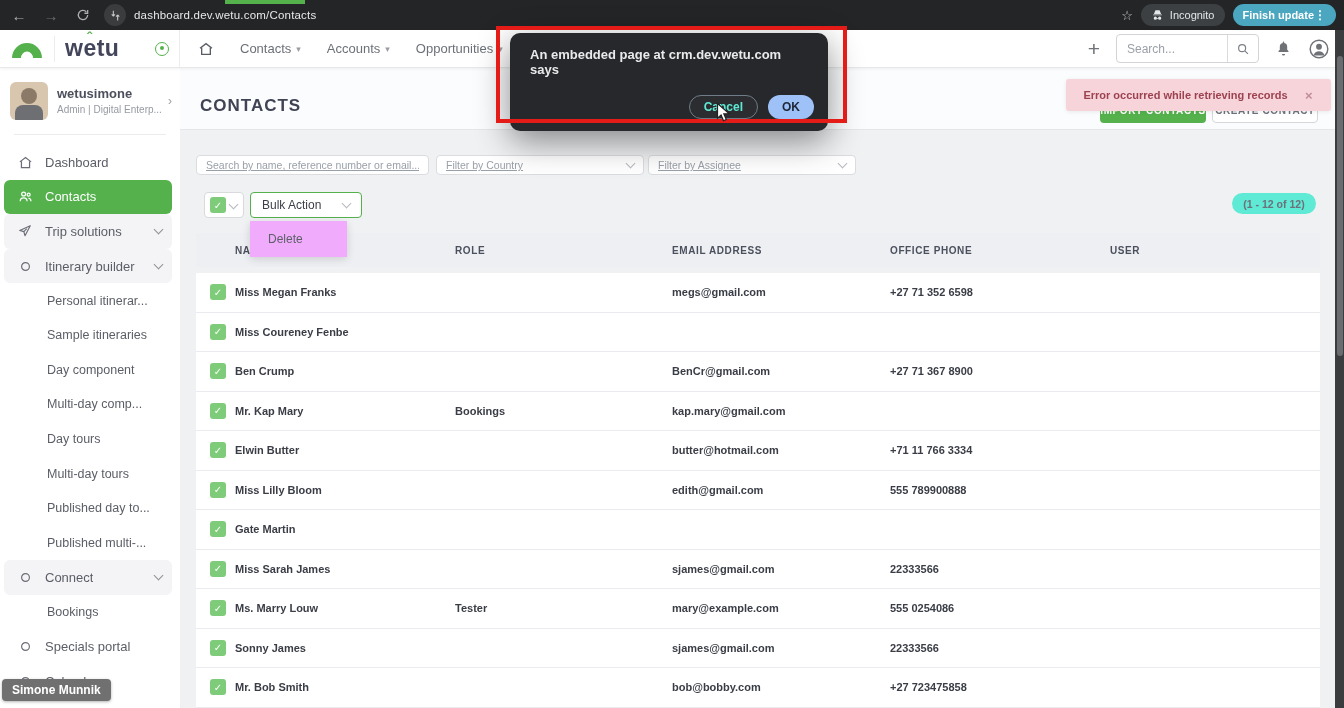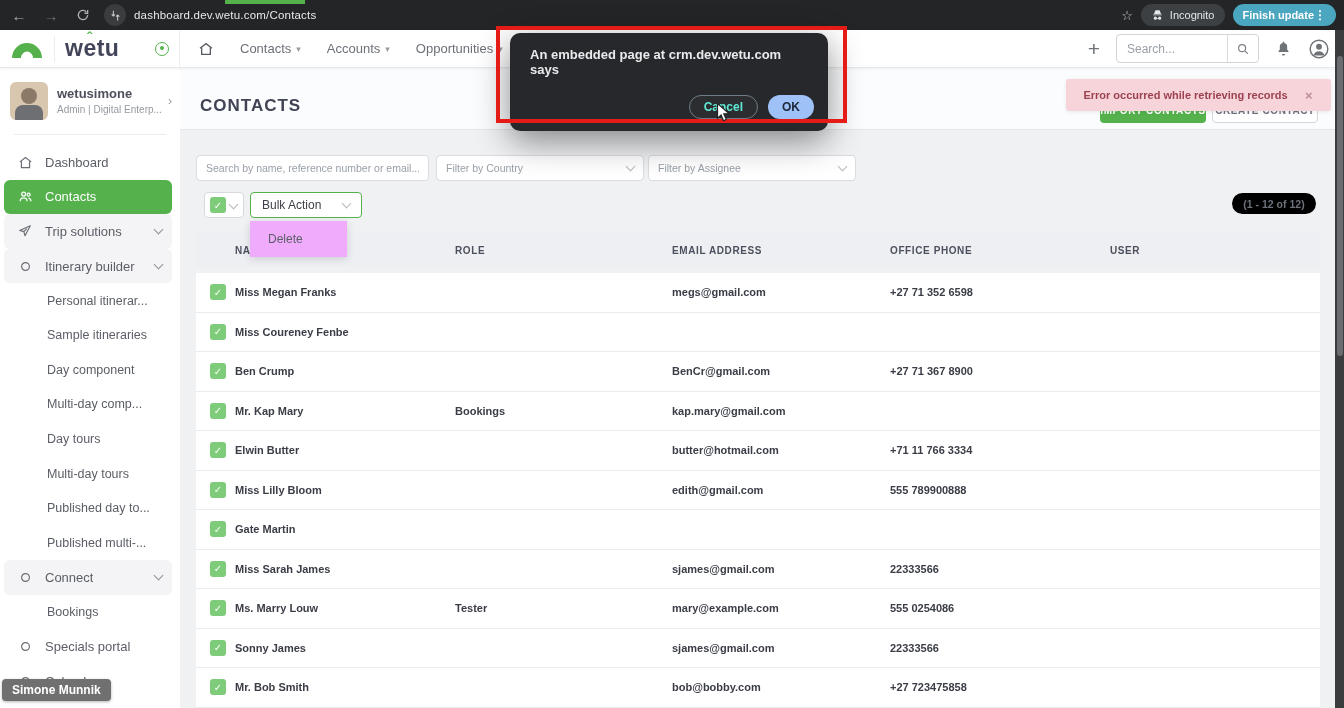--- a/index.html
+++ b/index.html
@@ -67,35 +67,35 @@
   .side-tooltip{position:absolute;left:2px;top:611px;height:22px;padding:0 10px;background:#707070;border-radius:4px;color:#fff;font-size:12px;font-weight:700;display:flex;align-items:center;z-index:30;box-shadow:0 1px 3px rgba(0,0,0,.3);}
   
   .title-band{position:absolute;left:180px;top:68px;width:1164px;height:62px;background:#fbfcfd;border-bottom:1px solid #e4e6e9;z-index:4;}
   .page-title{position:absolute;left:20px;top:28px;font-size:17px;font-weight:700;color:#3f4354;letter-spacing:1px;}
   .btn{position:absolute;height:26px;border-radius:4px;font-size:10px;font-weight:700;letter-spacing:.6px;display:flex;align-items:center;justify-content:center;cursor:pointer;}
   .btn-import{left:920px;top:29px;width:106px;background:var(--green);color:#fff;}
   .btn-create{left:1032px;top:29px;width:106px;background:#fff;border:1px solid #d5d7db;color:#6f737e;}
   .toast{position:absolute;left:1066px;top:79px;width:265px;height:32px;background:var(--toast-bg);border-radius:3px;display:flex;align-items:center;z-index:40;box-shadow:0 1px 4px rgba(0,0,0,.08);}
   .toast-msg{flex:1;text-align:center;font-size:11px;font-weight:700;color:var(--toast-text);}
   .toast-close{width:26px;font-size:13px;font-weight:700;color:#c08e98;cursor:pointer;}
-  .filter{position:absolute;height:26px;background:#fff;border:1px solid #dadce0;border-radius:4px;font-size:10.5px;color:#9aa0a8;display:flex;align-items:center;padding:0 9px;}
+  .filter{position:absolute;height:20px;background:#fff;border:1px solid #dadce0;border-radius:4px;font-size:10.5px;color:#9aa0a8;display:flex;align-items:center;padding:0 9px;text-decoration:underline;}
   .filter input{border:0;outline:none;width:100%;font-size:10.5px;color:#555;font-family:inherit;background:transparent;}
   .filter input::placeholder{color:#9aa0a8;}
   .f-search{left:196px;top:155px;width:233px;}
   .f-country{left:436px;top:155px;width:208px;justify-content:space-between;}
   .f-assignee{left:648px;top:155px;width:208px;justify-content:space-between;}
   .sel-chev{width:7px;height:7px;border-right:1.4px solid #b6b9bf;border-bottom:1.4px solid #b6b9bf;transform:rotate(45deg);margin-top:-4px;}
   .cbctrl{position:absolute;left:204px;top:192px;width:40px;height:26px;background:#fff;border:1px solid #d8dadd;border-radius:4px;display:flex;align-items:center;gap:4px;padding:0 5px;}
   .cb{width:16px;height:16px;border-radius:3px;background:var(--check-green);color:#fff;font-size:10px;display:flex;align-items:center;justify-content:center;flex:none;}
   .cb::after{content:"✓";}
   .cbctrl .sel-chev{margin-top:-2px;}
   .bulk-btn{position:absolute;left:250px;top:192px;width:112px;height:26px;background:#fff;border:1px solid var(--green);border-radius:4px;display:flex;align-items:center;justify-content:space-between;padding:0 11px;font-size:12px;color:#3c3f48;cursor:pointer;}
   .bulk-menu{position:absolute;left:250px;top:221px;width:97px;background:#f0abfc;box-shadow:0 2px 8px rgba(0,0,0,.14);z-index:15;padding:6px 0;}
   .bulk-menu .menu-item{height:24px;display:flex;align-items:center;padding-left:18px;font-size:12px;color:#5c6067;cursor:pointer;}
-  .pagination{position:absolute;left:1232px;top:193px;width:84px;height:21px;border-radius:10.5px;background:#000000;color:#6c717c;font-size:10.5px;font-weight:700;display:flex;align-items:center;justify-content:center;}
+  .pagination{position:absolute;left:1232px;top:193px;width:84px;height:21px;border-radius:10.5px;background:#5eead4;color:#6c717c;font-size:10.5px;font-weight:700;display:flex;align-items:center;justify-content:center;}
   
   .tgrid{display:grid;grid-template-columns:25px 220px 217px 218px 220px 1fr;align-items:center;padding-left:14px;}
   .thead{position:absolute;left:196px;top:233px;width:1124px;height:34px;background:#edeff2;}
   .thead .hcell{font-size:10px;font-weight:700;color:#4c505e;letter-spacing:.6px;}
   .tbody{position:absolute;left:196px;top:273px;width:1124px;background:#fff;}
   .trow{height:39.5px;border-bottom:1.5px solid #e9ebee;}
   .trow .cell{font-size:11px;font-weight:700;color:#3a3d46;white-space:nowrap;overflow:hidden;}
   
   .scrollbar{position:absolute;right:0;top:30px;width:9px;height:678px;background:#3b3c3e;z-index:45;}
   .scroll-thumb{position:absolute;left:1.5px;top:26px;width:6px;height:300px;border-radius:3px;background:#6b6c70;}

